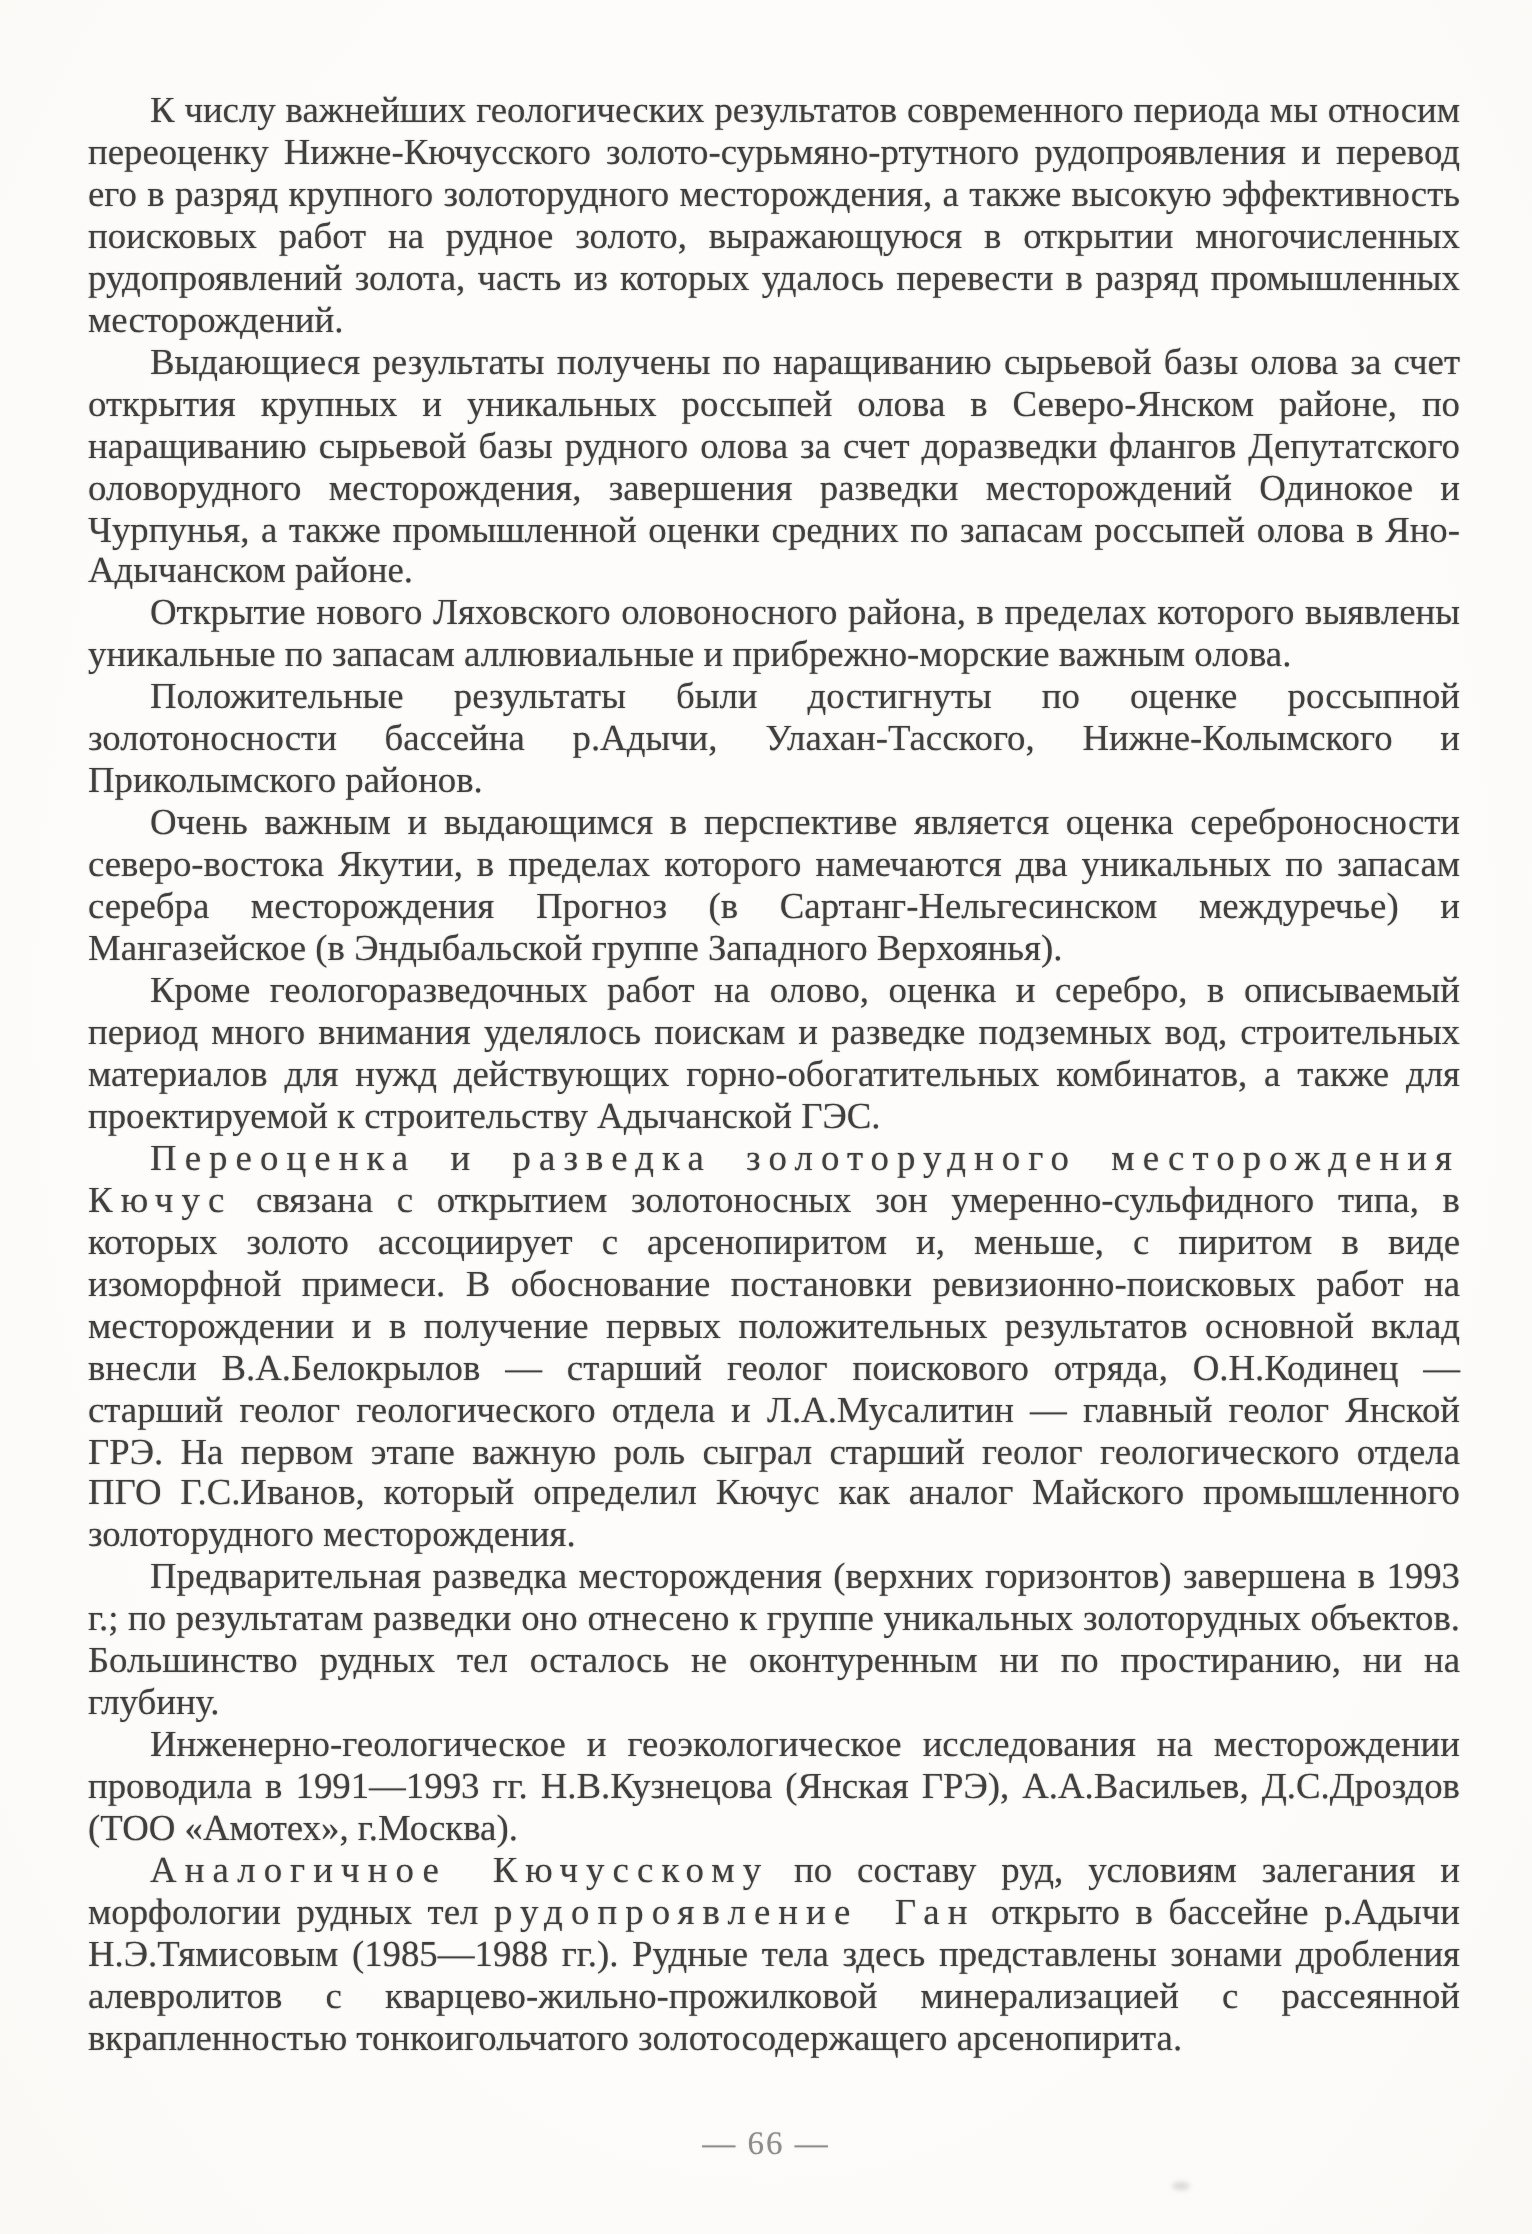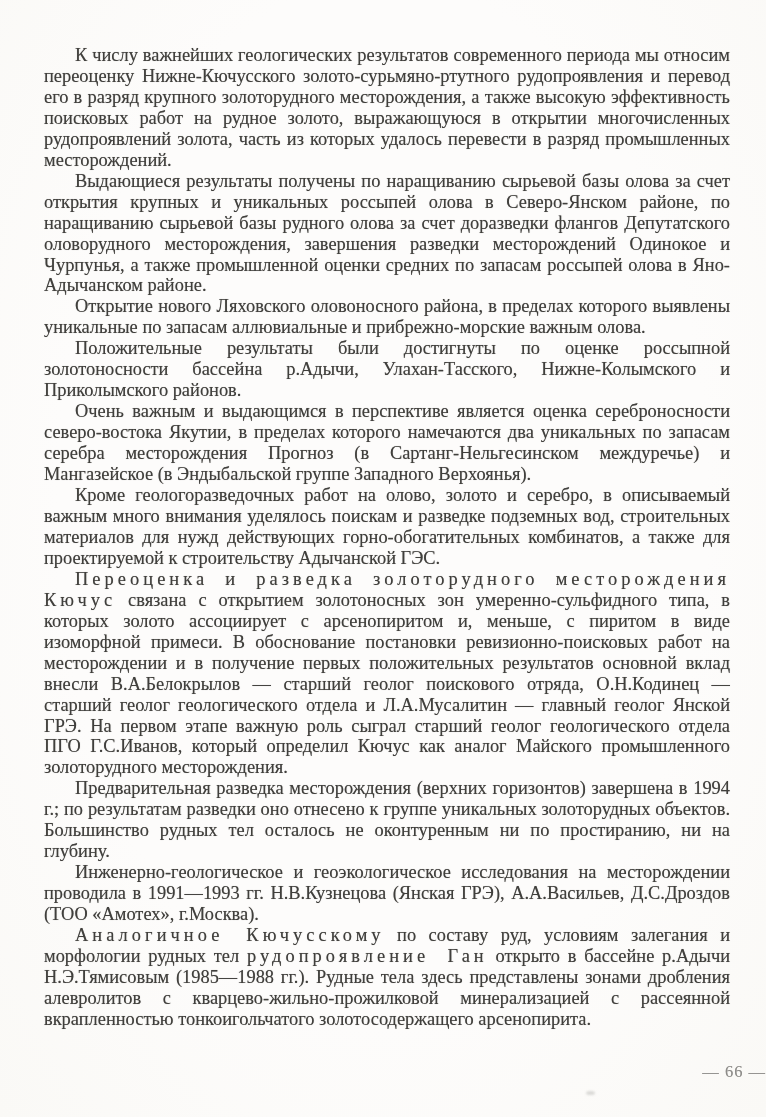--- a/index.html
+++ b/index.html
@@ -36,21 +36,21 @@
   }
   .spaced {
     letter-spacing: 0.22em;
     word-spacing: 0.35em;
   }
   .page-number {
     position: absolute;
     left: 0;
     right: 0;
     top: 1062px;
-    text-align: right;
+    text-align: center;
     color: #8d8c89;
     font-size: 16.5px;
     letter-spacing: 0.06em;
     text-shadow: 0 0 0.6px rgba(141, 140, 137, 0.5);
   }
   .smudge {
     position: absolute;
     left: 586px;
     top: 1091px;
     width: 9px;
@@ -63,21 +63,21 @@
 </head>
 <body>
 
 <div class="page">
   <div class="body-text">
       <p class="para"><span>К числу важнейших геологических результатов современного периода мы относим переоценку Нижне-Кючусского золото-сурьмяно-ртутного рудопроявления и перевод его в разряд крупного золоторудного месторождения, а также высокую эффективность поисковых работ на рудное золото, выражающуюся в открытии многочисленных рудопроявлений золота, часть из которых удалось перевести в разряд промышленных месторождений.</span></p>
       <p class="para"><span>Выдающиеся результаты получены по наращиванию сырьевой базы олова за счет открытия крупных и уникальных россыпей олова в Северо-Янском районе, по наращиванию сырьевой базы рудного олова за счет доразведки флангов Депутатского оловорудного месторождения, завершения разведки месторождений Одинокое и Чурпунья, а также промышленной оценки средних по запасам россыпей олова в Яно-Адычанском районе.</span></p>
       <p class="para"><span>Открытие нового Ляховского оловоносного района, в пределах которого выявлены уникальные по запасам аллювиальные и прибрежно-морские важным олова.</span></p>
       <p class="para"><span>Положительные результаты были достигнуты по оценке россыпной золотоносности бассейна р.Адычи, Улахан-Тасского, Нижне-Колымского и Приколымского районов.</span></p>
       <p class="para"><span>Очень важным и выдающимся в перспективе является оценка сереброносности северо-востока Якутии, в пределах которого намечаются два уникальных по запасам серебра месторождения Прогноз (в Сартанг-Нельгесинском междуречье) и Мангазейское (в Эндыбальской группе Западного Верхоянья).</span></p>
-      <p class="para"><span>Кроме геологоразведочных работ на олово, золото и серебро, в описываемый важным много внимания уделялось поискам и разведке подземных вод, строительных материалов для нужд действующих горно-обогатительных комбинатов, а также для проектируемой к строительству Адычанской ГЭС.</span></p>
+      <p class="para"><span>Кроме геологоразведочных работ на олово, оценка и серебро, в описываемый период много внимания уделялось поискам и разведке подземных вод, строительных материалов для нужд действующих горно-обогатительных комбинатов, а также для проектируемой к строительству Адычанской ГЭС.</span></p>
       <p class="para"><span class="spaced">Переоценка и разведка золоторудного месторождения Кючус</span><span> связана с открытием золотоносных зон умеренно-сульфидного типа, в которых золото ассоциирует с арсенопиритом и, меньше, с пиритом в виде изоморфной примеси. В обоснование постановки ревизионно-поисковых работ на месторождении и в получение первых положительных результатов основной вклад внесли В.А.Белокрылов — старший геолог поискового отряда, О.Н.Кодинец — старший геолог геологического отдела и Л.А.Мусалитин — главный геолог Янской ГРЭ. На первом этапе важную роль сыграл старший геолог геологического отдела ПГО Г.С.Иванов, который определил Кючус как аналог Майского промышленного золоторудного месторождения.</span></p>
-      <p class="para"><span>Предварительная разведка месторождения (верхних горизонтов) завершена в 1994 г.; по результатам разведки оно отнесено к группе уникальных золоторудных объектов. Большинство рудных тел осталось не оконтуренным ни по простиранию, ни на глубину.</span></p>
+      <p class="para"><span>Предварительная разведка месторождения (верхних горизонтов) завершена в 1993 г.; по результатам разведки оно отнесено к группе уникальных золоторудных объектов. Большинство рудных тел осталось не оконтуренным ни по простиранию, ни на глубину.</span></p>
       <p class="para"><span>Инженерно-геологическое и геоэкологическое исследования на месторождении проводила в 1991—1993 гг. Н.В.Кузнецова (Янская ГРЭ), А.А.Васильев, Д.С.Дроздов (ТОО «Амотех», г.Москва).</span></p>
       <p class="para"><span class="spaced">Аналогичное Кючусскому</span><span> по составу руд, условиям залегания и морфологии рудных тел </span><span class="spaced">рудопроявление Ган</span><span> открыто в бассейне р.Адычи Н.Э.Тямисовым (1985—1988 гг.). Рудные тела здесь представлены зонами дробления алевролитов с кварцево-жильно-прожилковой минерализацией с рассеянной вкрапленностью тонкоигольчатого золотосодержащего арсенопирита.</span></p>
     </div>
   <div class="page-number">— 66 —</div>
   <div class="smudge"></div>
 </div>
 
 </body></html>

